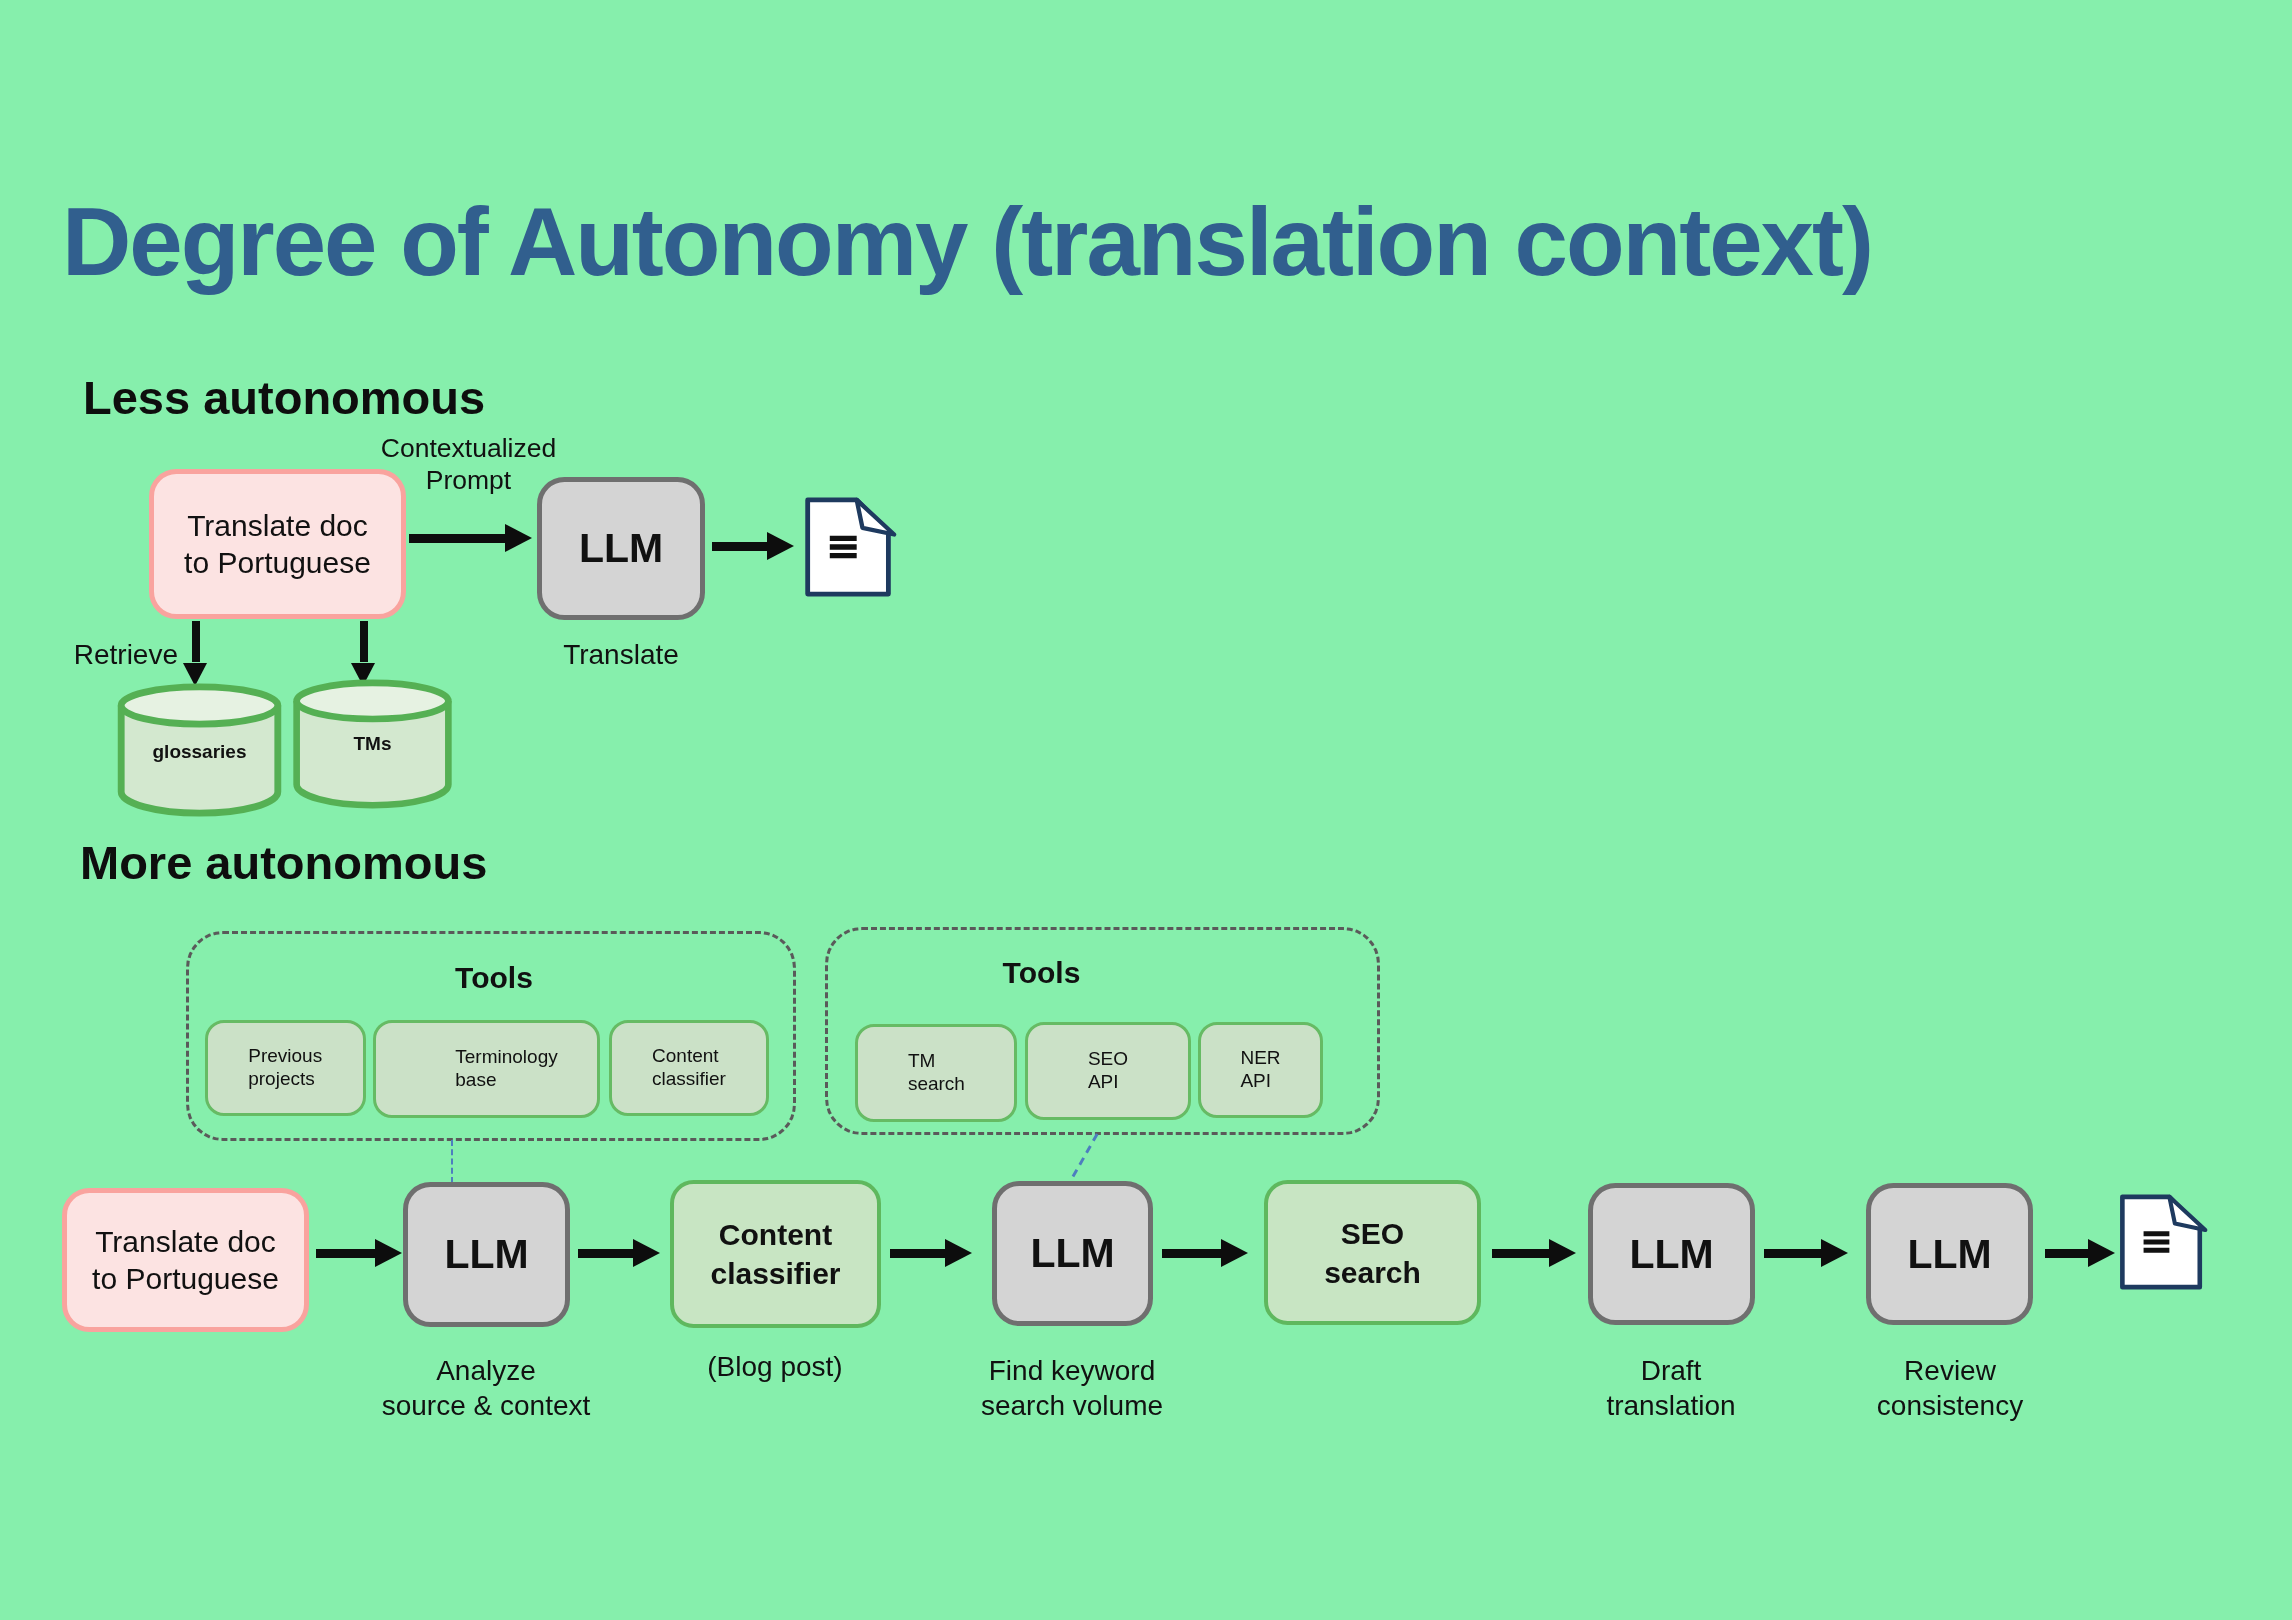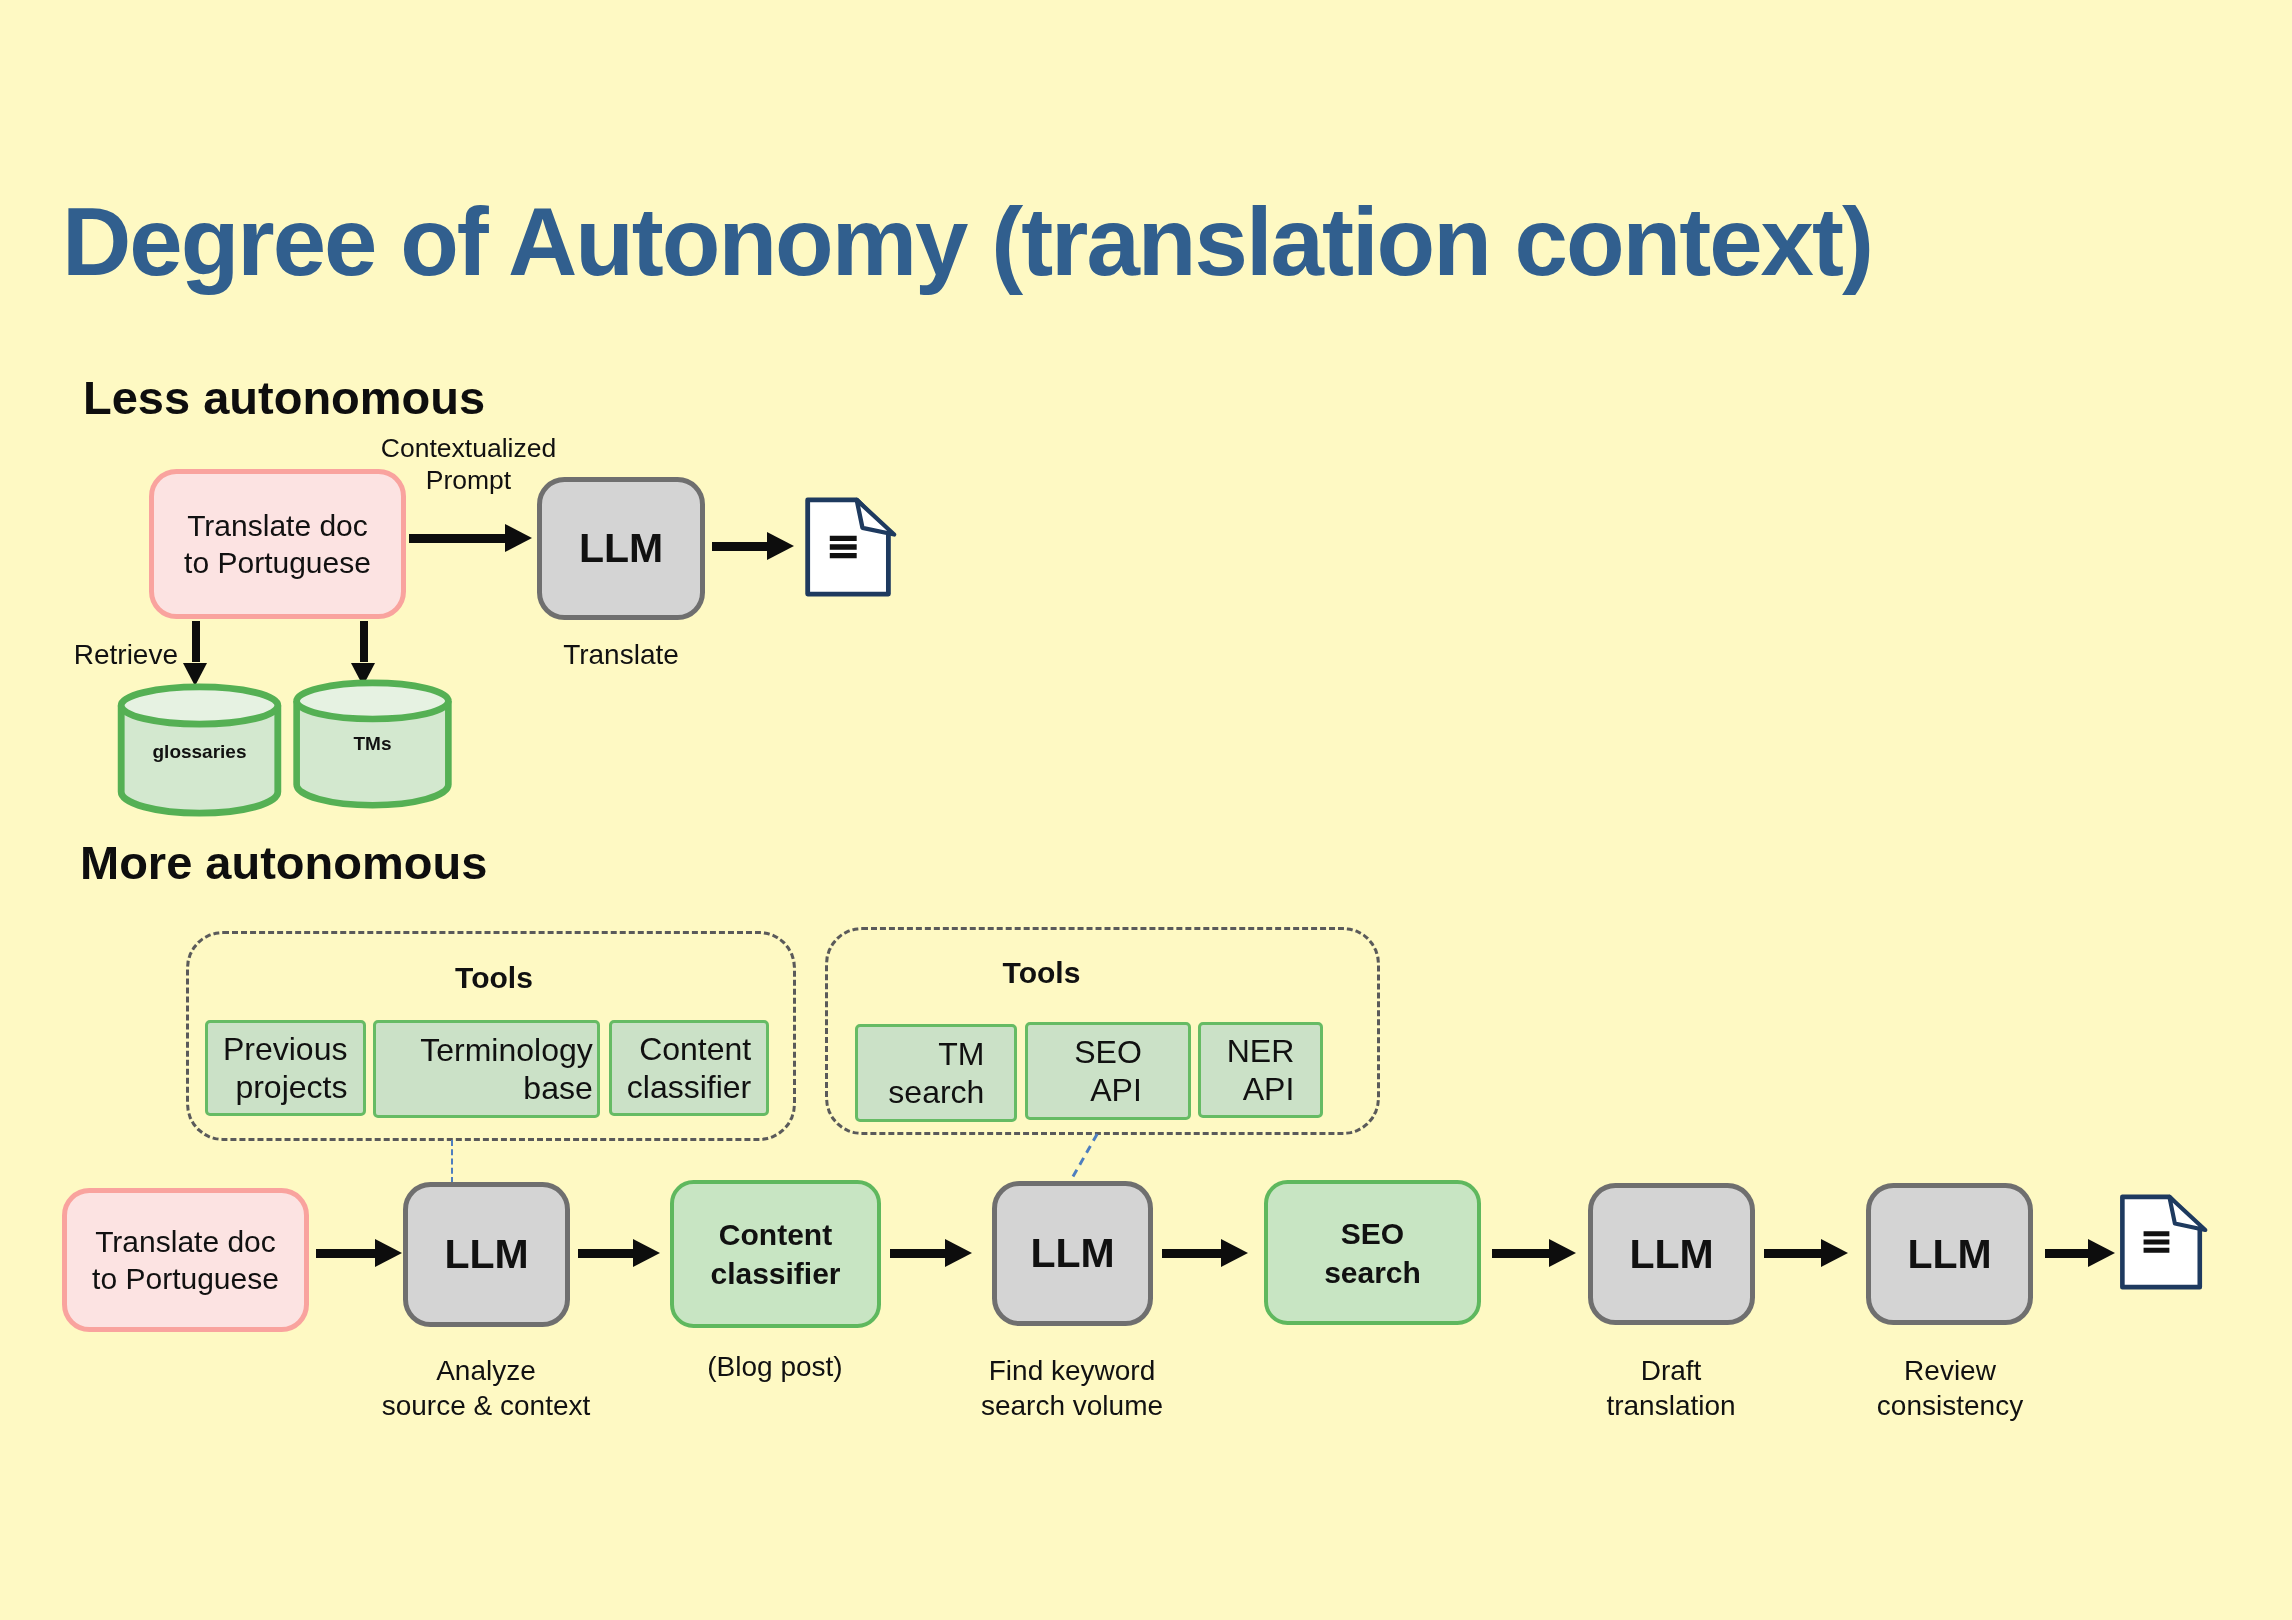--- a/index.html
+++ b/index.html
@@ -1,17 +1,17 @@
 <!DOCTYPE html>
 <html style="--title-blue: #315f8e; --task-pink: #fce3e2; --task-pink-border: #f9a39e; --llm-gray: #d4d4d4; --llm-gray-border: #6f6f6f; --tool-green: #c8e5c3; --tool-green-border: #5fb85e; --chip-green: #cbe1c7; --chip-green-border: #66bb64; --cyl-green: #d3e8cf; --cyl-top-green: #e6f2e2; --cyl-border: #55b054; --dash-gray: #5a5a5a; --connector-blue: #4d7ebf; --document-navy: #1e3a5f;"><head>
 <meta charset="utf-8">
 <style>
   html,body { margin:0; padding:0; background:#ffffff; }
   #canvas {
-    position:relative; width:2293px; height:1620px; background:#fef9c3;
+    position:relative; width:2293px; height:1620px; background:#86efac;
     font-family:"Liberation Sans", sans-serif; color:#111; overflow:hidden;
   }
   .abs { position:absolute; }
   .pre { white-space:pre-line; }
 
   .page-title {
     font-size:96px; font-weight:bold; letter-spacing:-2px;
     color:var(--title-blue,#315f8e); line-height:1.05;
   }
   .section-heading { font-size:47px; font-weight:bold; color:#0e0e0e; }
@@ -27,23 +27,23 @@
   .llm-box {
     background:var(--llm-gray,#d4d4d4); border:5.9px solid var(--llm-gray-border,#6f6f6f);
     border-radius:27.4px; font-size:41px; font-weight:bold;
   }
   .tool-step {
     background:var(--tool-green,#c8e5c3); border:4.9px solid var(--tool-green-border,#5fb85e);
     border-radius:23.5px; font-size:30px; font-weight:bold; line-height:1.3;
   }
   .chip {
     box-sizing:border-box; display:flex; align-items:center; justify-content:center;
-    text-align:right; white-space:pre-line;
+    text-align:left; white-space:pre-line;
     background:var(--chip-green,#cbe1c7); border:3.9px solid var(--chip-green-border,#66bb64);
-    border-radius:5px; font-size:32px; line-height:1.2;
+    border-radius:19px; font-size:19px; line-height:1.2;
   }
   .toolbox {
     box-sizing:border-box; border:3.9px dashed var(--dash-gray,#5a5a5a); border-radius:37px;
     background:transparent;
   }
   .toolbox-title { font-size:30px; font-weight:bold; text-align:center; }
 
   .caption { font-size:28px; line-height:35px; text-align:center; color:#111; }
   .small-label { font-size:26.5px; line-height:32px; text-align:center; color:#111; }
 

